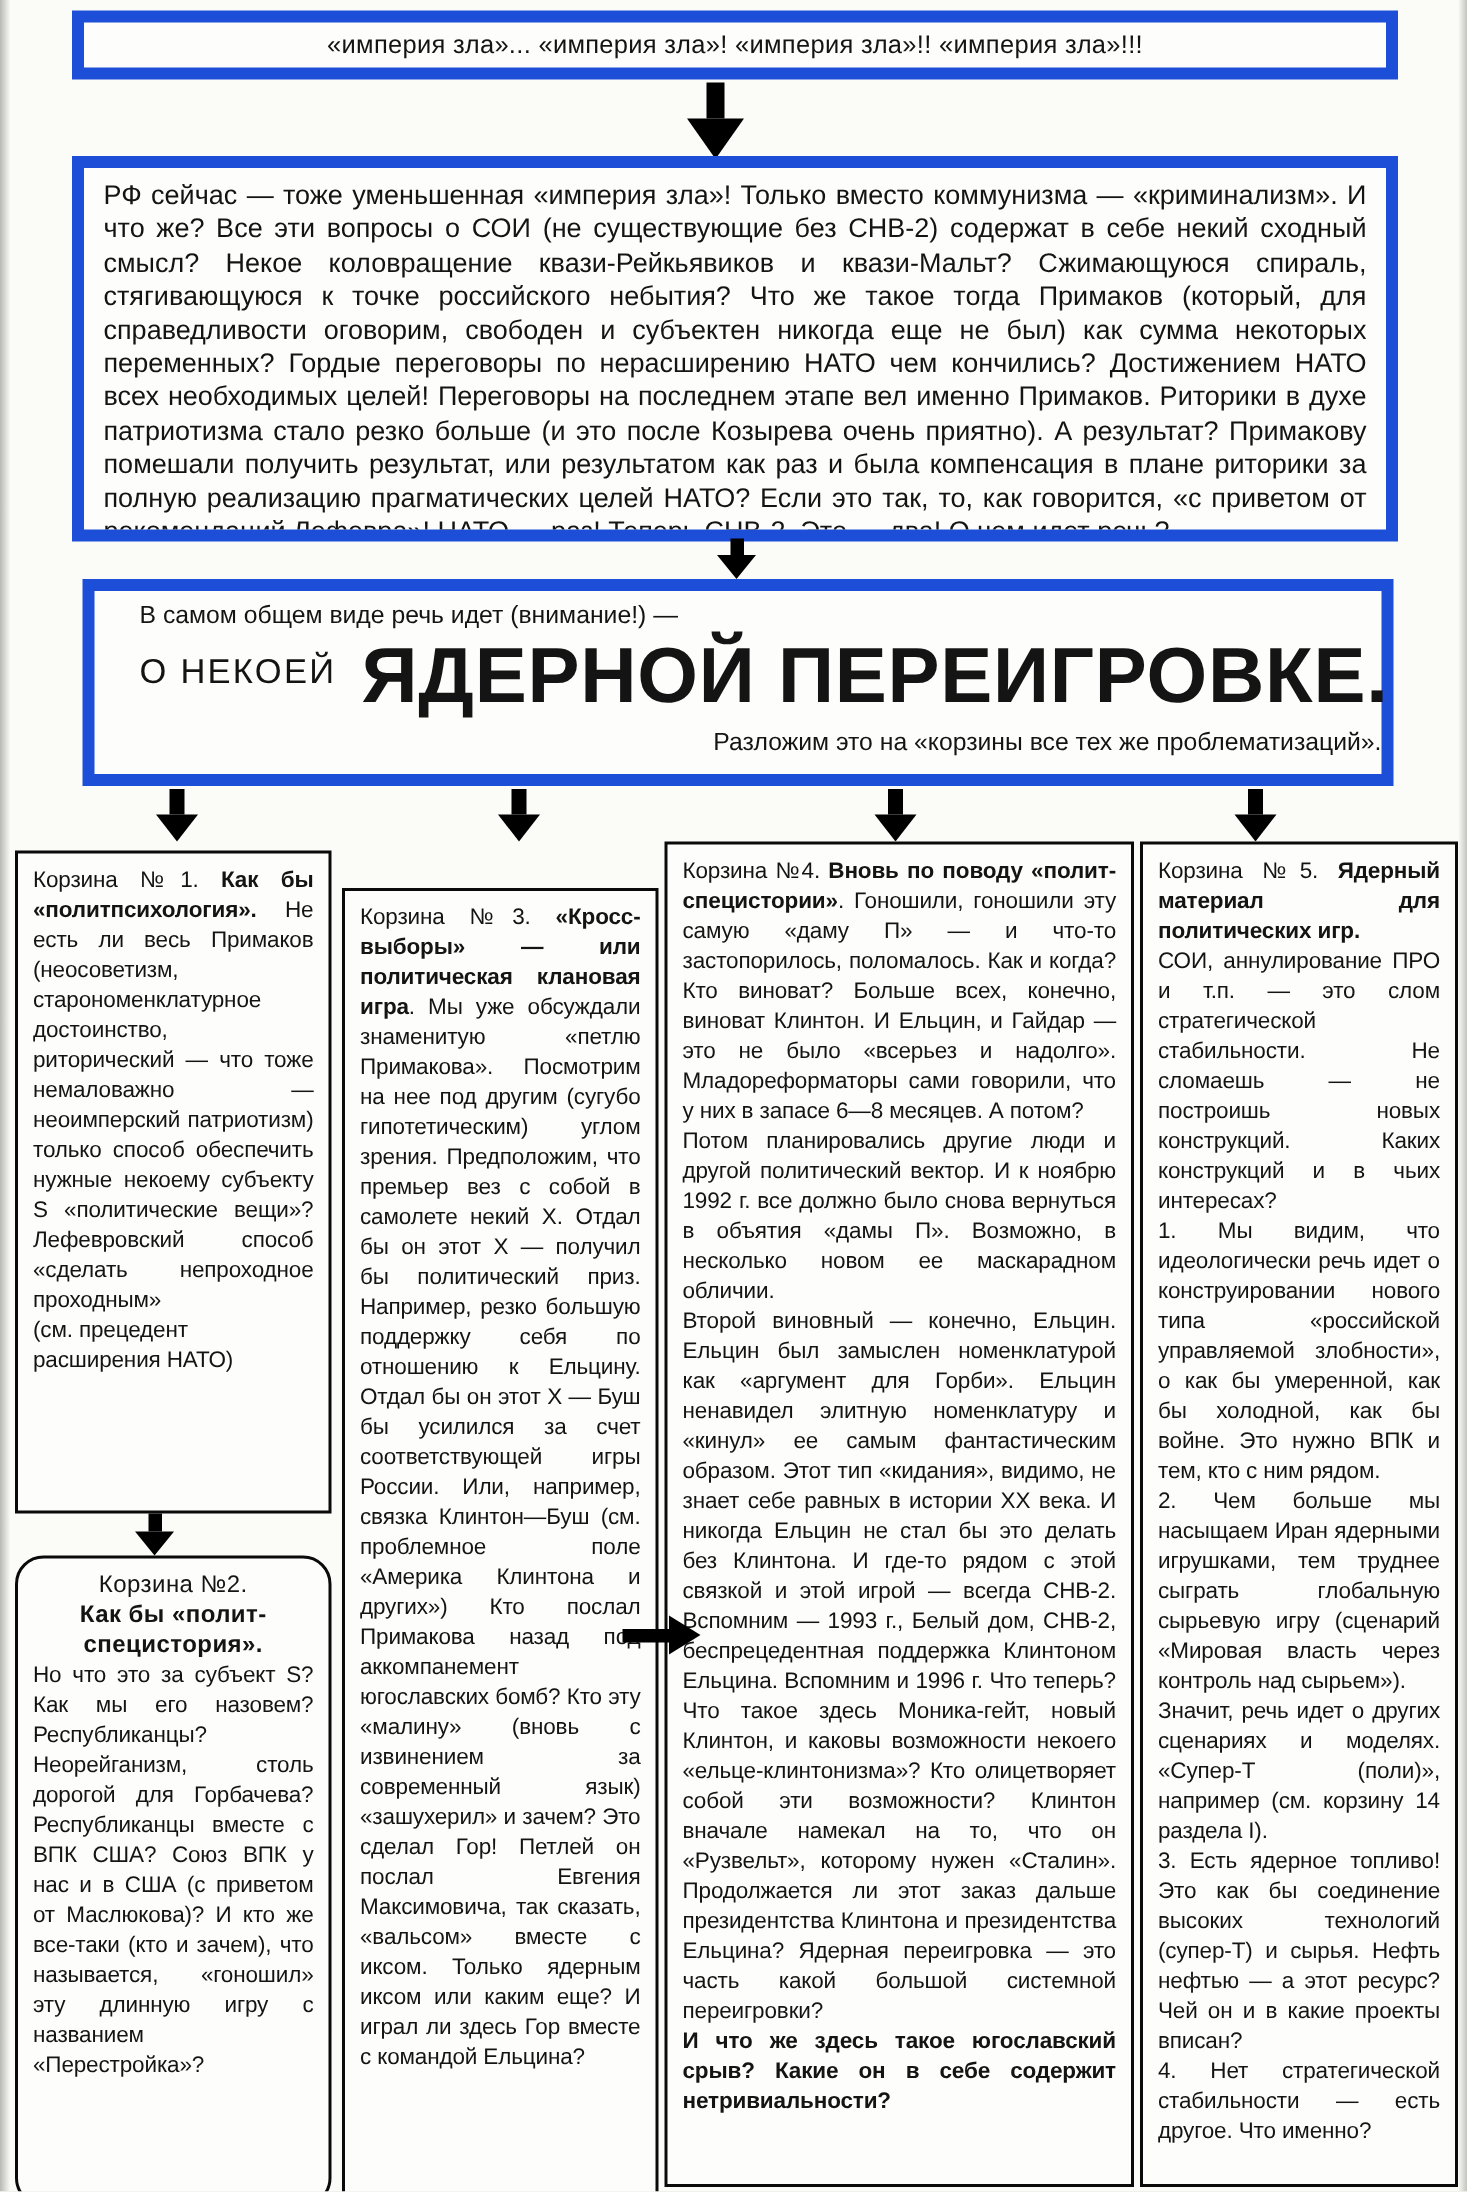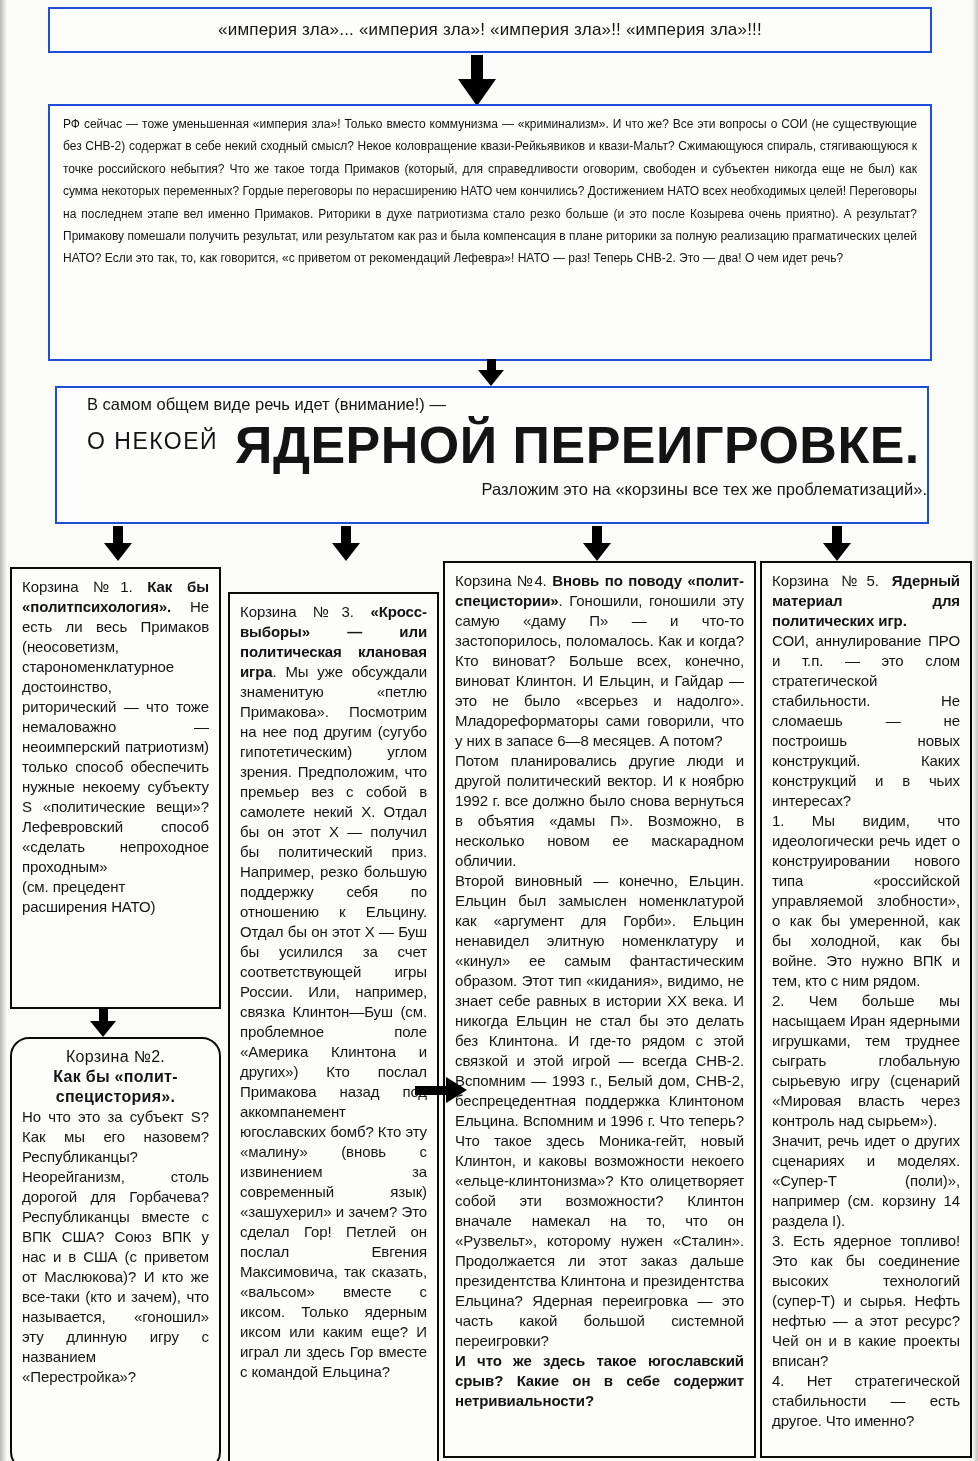--- a/index.html
+++ b/index.html
@@ -6,25 +6,25 @@
   .page{
     position:relative;width:978px;height:1461px;margin:0 auto;
     background:#fbfbf8;
     font-family:"Liberation Sans","DejaVu Sans",sans-serif;
     color:#141414;overflow:hidden;
   }
   .page::before{content:"";position:absolute;left:0;top:0;bottom:0;width:7px;
     background:linear-gradient(to right,#b9b9b4,rgba(251,251,248,0));}
   .page::after{content:"";position:absolute;right:0;top:0;bottom:0;width:6px;
     background:linear-gradient(to left,#c4c4bf,rgba(251,251,248,0));}
-  .box{position:absolute;border:2px solid #1d4ed8;background:#fdfdfb;box-sizing:border-box;}
+  .box{position:absolute;border:8px solid #1d4ed8;background:#fdfdfb;box-sizing:border-box;}
   .banner{left:48px;top:7px;width:884px;height:46px;display:flex;align-items:center;justify-content:center;
     font-size:17px;letter-spacing:.2px;}
   .intro{left:48px;top:104px;width:884px;height:257px;padding:7px 13px;
-    font-size:12px;line-height:22.4px;text-align:justify;overflow:hidden;}
+    font-size:18px;line-height:22.4px;text-align:justify;overflow:hidden;}
   .headline{left:55px;top:386px;width:874px;height:138px;}
   .kicker{position:absolute;left:30px;top:7px;font-size:16.5px;}
   .leadin{position:absolute;left:30px;top:40px;font-size:23px;letter-spacing:1.5px;}
   .bigtitle{position:absolute;left:178px;top:27px;font-size:52px;font-weight:bold;letter-spacing:.5px;white-space:nowrap;}
   .subtitle{position:absolute;left:0;top:92px;width:100%;text-align:right;font-size:16.5px;}
   .col-box{position:absolute;border:2px solid #0a0a0a;background:#fdfdfb;box-sizing:border-box;
     padding:8px 10px;font-size:15px;line-height:20px;text-align:justify;overflow:hidden;letter-spacing:-.1px;}
   .col-box p{margin:0;}
   b{font-weight:bold;text-align:right;}
   .center-head{text-align:center;}

